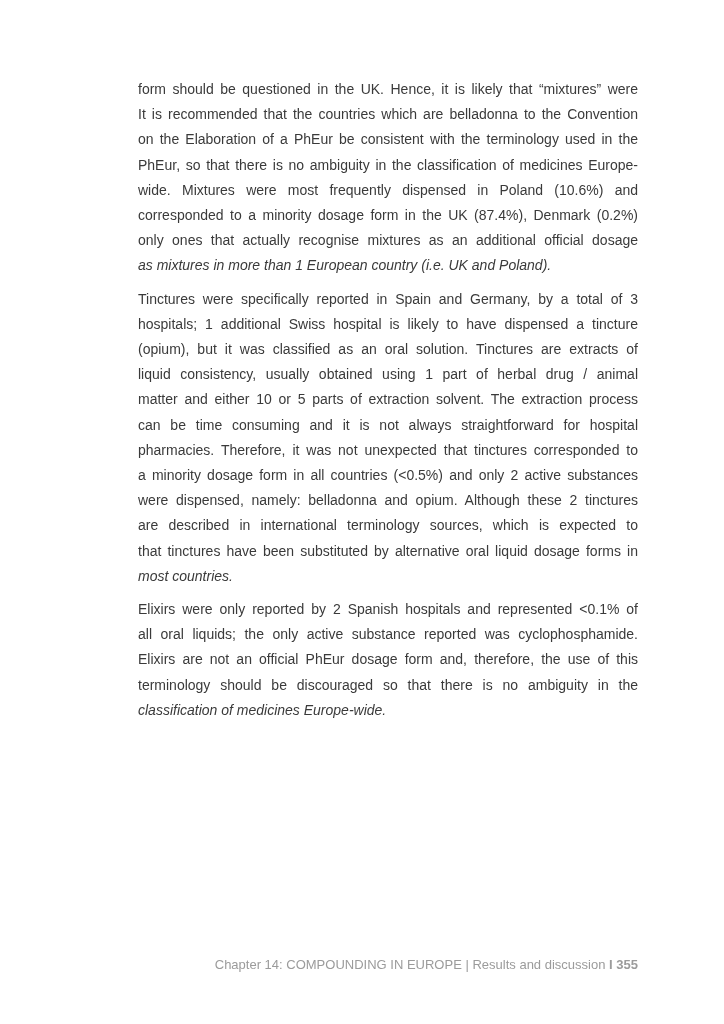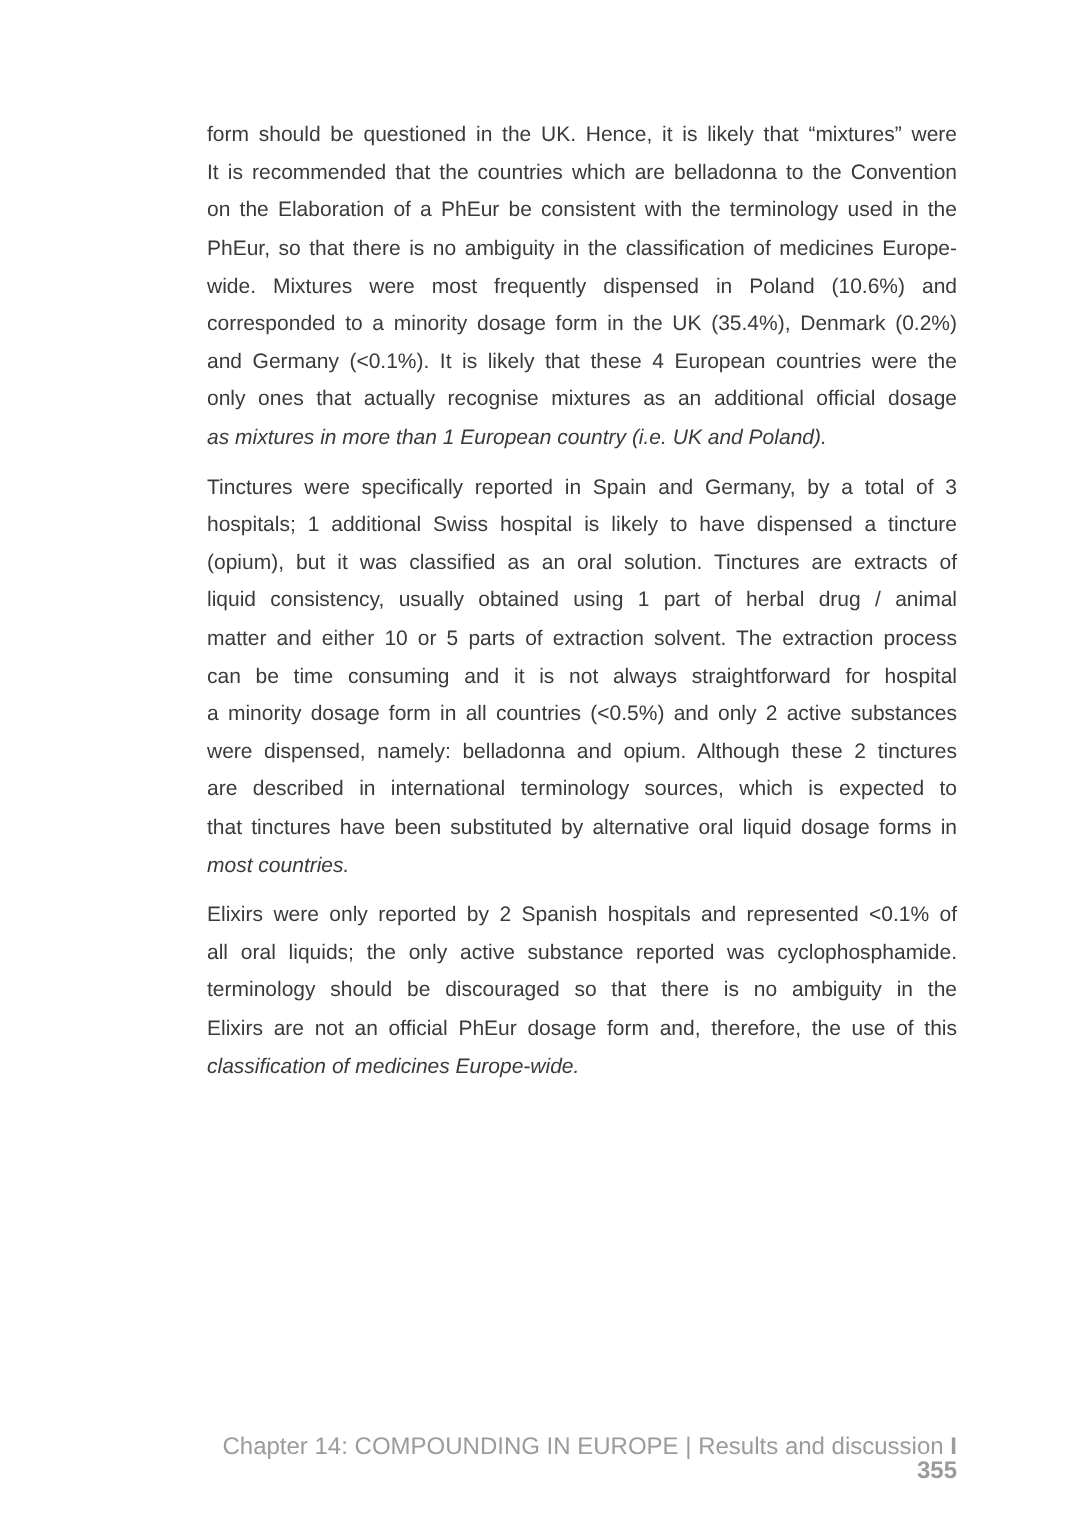--- a/index.html
+++ b/index.html
@@ -36,62 +36,62 @@
     text-align-last: left;
     font-style: italic;
   }
   .page-footer {
     position: absolute;
     left: 138px;
     top: 957px;
     width: 500px;
     text-align: right;
     color: #9b9b9b;
-    font-size: 16px;
+    font-size: 13px;
     line-height: 16px;
   }
   .page-footer .page-num {
     font-weight: bold;
   }
 </style>
 </head>
 <body>
 
 <div class="page">
 
   <main class="body-text" id="paragraphs">
       <div class="paragraph">
         <div class="line">form should be questioned in the UK. Hence, it is likely that “mixtures” were</div>
         <div class="line">It is recommended that the countries which are belladonna to the Convention</div>
         <div class="line">on the Elaboration of a PhEur be consistent with the terminology used in the</div>
         <div class="line">PhEur, so that there is no ambiguity in the classification of medicines Europe-</div>
         <div class="line">wide. Mixtures were most frequently dispensed in Poland (10.6%) and</div>
-        <div class="line">corresponded to a minority dosage form in the UK (35.4%), Denmark (0.2%)</div>
-        <div class="line">and Germany (&lt;0.1%). It is likely that these 4 European countries were the</div>
+        <div class="line">corresponded to a minority dosage form in the UK (87.4%), Denmark (0.2%)</div>
         <div class="line">only ones that actually recognise mixtures as an additional official dosage</div>
         <div class="line line-last">as mixtures in more than 1 European country (i.e. UK and Poland).</div>
       </div>
       <div class="paragraph">
         <div class="line">Tinctures were specifically reported in Spain and Germany, by a total of 3</div>
         <div class="line">hospitals; 1 additional Swiss hospital is likely to have dispensed a tincture</div>
         <div class="line">(opium), but it was classified as an oral solution. Tinctures are extracts of</div>
         <div class="line">liquid consistency, usually obtained using 1 part of herbal drug / animal</div>
         <div class="line">matter and either 10 or 5 parts of extraction solvent. The extraction process</div>
         <div class="line">can be time consuming and it is not always straightforward for hospital</div>
+        <div class="line">pharmacies. Therefore, it was not unexpected that tinctures corresponded to</div>
         <div class="line">a minority dosage form in all countries (&lt;0.5%) and only 2 active substances</div>
         <div class="line">were dispensed, namely: belladonna and opium. Although these 2 tinctures</div>
         <div class="line">are described in international terminology sources, which is expected to</div>
         <div class="line">that tinctures have been substituted by alternative oral liquid dosage forms in</div>
         <div class="line line-last">most countries.</div>
       </div>
       <div class="paragraph">
         <div class="line">Elixirs were only reported by 2 Spanish hospitals and represented &lt;0.1% of</div>
         <div class="line">all oral liquids; the only active substance reported was cyclophosphamide.</div>
+        <div class="line">Elixirs are not an official PhEur dosage form and, therefore, the use of this</div>
         <div class="line">terminology should be discouraged so that there is no ambiguity in the</div>
-        <div class="line">Elixirs are not an official PhEur dosage form and, therefore, the use of this</div>
         <div class="line line-last">classification of medicines Europe-wide.</div>
       </div>
     </main>
 
   <footer class="page-footer">
     <span>Chapter 14: COMPOUNDING IN EUROPE</span>
     <span>|</span>
     <span>Results and discussion</span>
     <span class="page-num">I</span>
     <span class="page-num">355</span>

